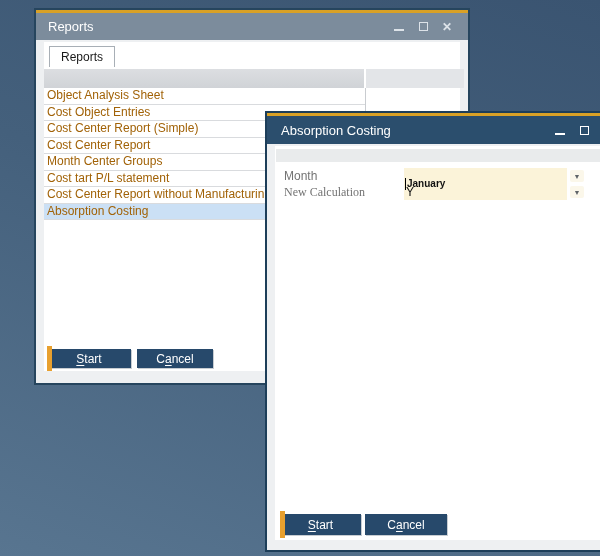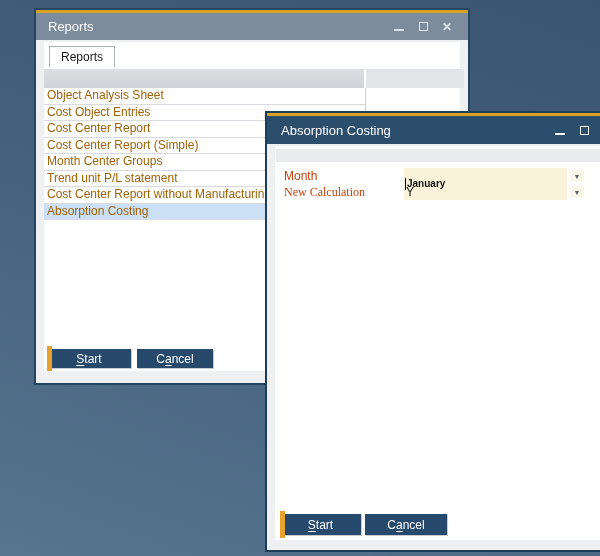--- a/index.html
+++ b/index.html
@@ -64,21 +64,21 @@
   #dialog-win { left:233px; top:111px; width:366px; height:441px; border:2px solid #1d3e59; }
   #dialog-titlebar { height:28px; background:var(--active-titlebar,#2b4e6d); }
   #dialog-titlebar .title { padding-left:14px; }
   #dialog-win .min-glyph { background:#fff; }
   #dialog-win .max-glyph { border:1.5px solid #fff; }
   #dialog-win .close-glyph { color:#fff; }
   #dialog-body { position:absolute; left:2px; right:2px; top:33px; bottom:2px; }
   #dialog-inner { position:absolute; left:6px; right:6px; top:0; bottom:8px; background:#fff; }
   #dialog-toolbar { position:absolute; left:1px; right:3px; top:3px; height:13px; background:#e9ebec; }
 
-  .form-label { position:absolute; font-size:12px; color:#c2410c; height:16px; line-height:16px; }
+  .form-label { position:absolute; font-size:12px; color:#737373; height:16px; line-height:16px; }
   #month-label { left:9px; top:22px; }
   #newcalc-label { left:9px; top:38px;font-family:Liberation Serif, serif; }
   #month-field {
     position:absolute; left:129px; top:22px; width:163px; height:32px; box-sizing:border-box;
     background:var(--field-yellow,#fbf3d9); font-size:10px; line-height:16px; color:#111;
     display:flex; align-items:center;font-weight:bold;
   }
   .caret { display:inline-block; width:1px; height:12px; background:#000; margin:0 1px 0 1px; }
   #newcalc-value { position:absolute; left:131px; top:38px; font-size:12px; line-height:16px; color:#111; }
   .dd-btn {
@@ -121,24 +121,24 @@
       </span>
     </div>
     <div id="reports-body">
       <div id="reports-inner">
         <div id="reports-tab">Reports</div>
         <div id="grid-header-left"></div>
         <div id="grid-header-right"></div>
         <div id="report-rows">
           <div class="row">Object Analysis Sheet</div>
           <div class="row">Cost Object Entries</div>
+          <div class="row">Cost Center Report (Simple)</div>
           <div class="row">Cost Center Report</div>
-          <div class="row">Cost Center Report (Simple)</div>
           <div class="row">Month Center Groups</div>
-          <div class="row">Trend unit P/L statement</div>
+          <div class="row">Cost tart P/L statement</div>
           <div class="row">Cost Center Report without Manufacturing data</div>
           <div class="row selected">Absorption Costing</div>
         </div>
         <div class="btn" id="reports-start">
           <span class="btn-accent"></span>
           <span><span></span><span class="u">S</span><span>tart</span></span>
         </div>
         <div class="btn" id="reports-cancel">
           <span><span>C</span><span class="u">a</span><span>ncel</span></span>
         </div>

